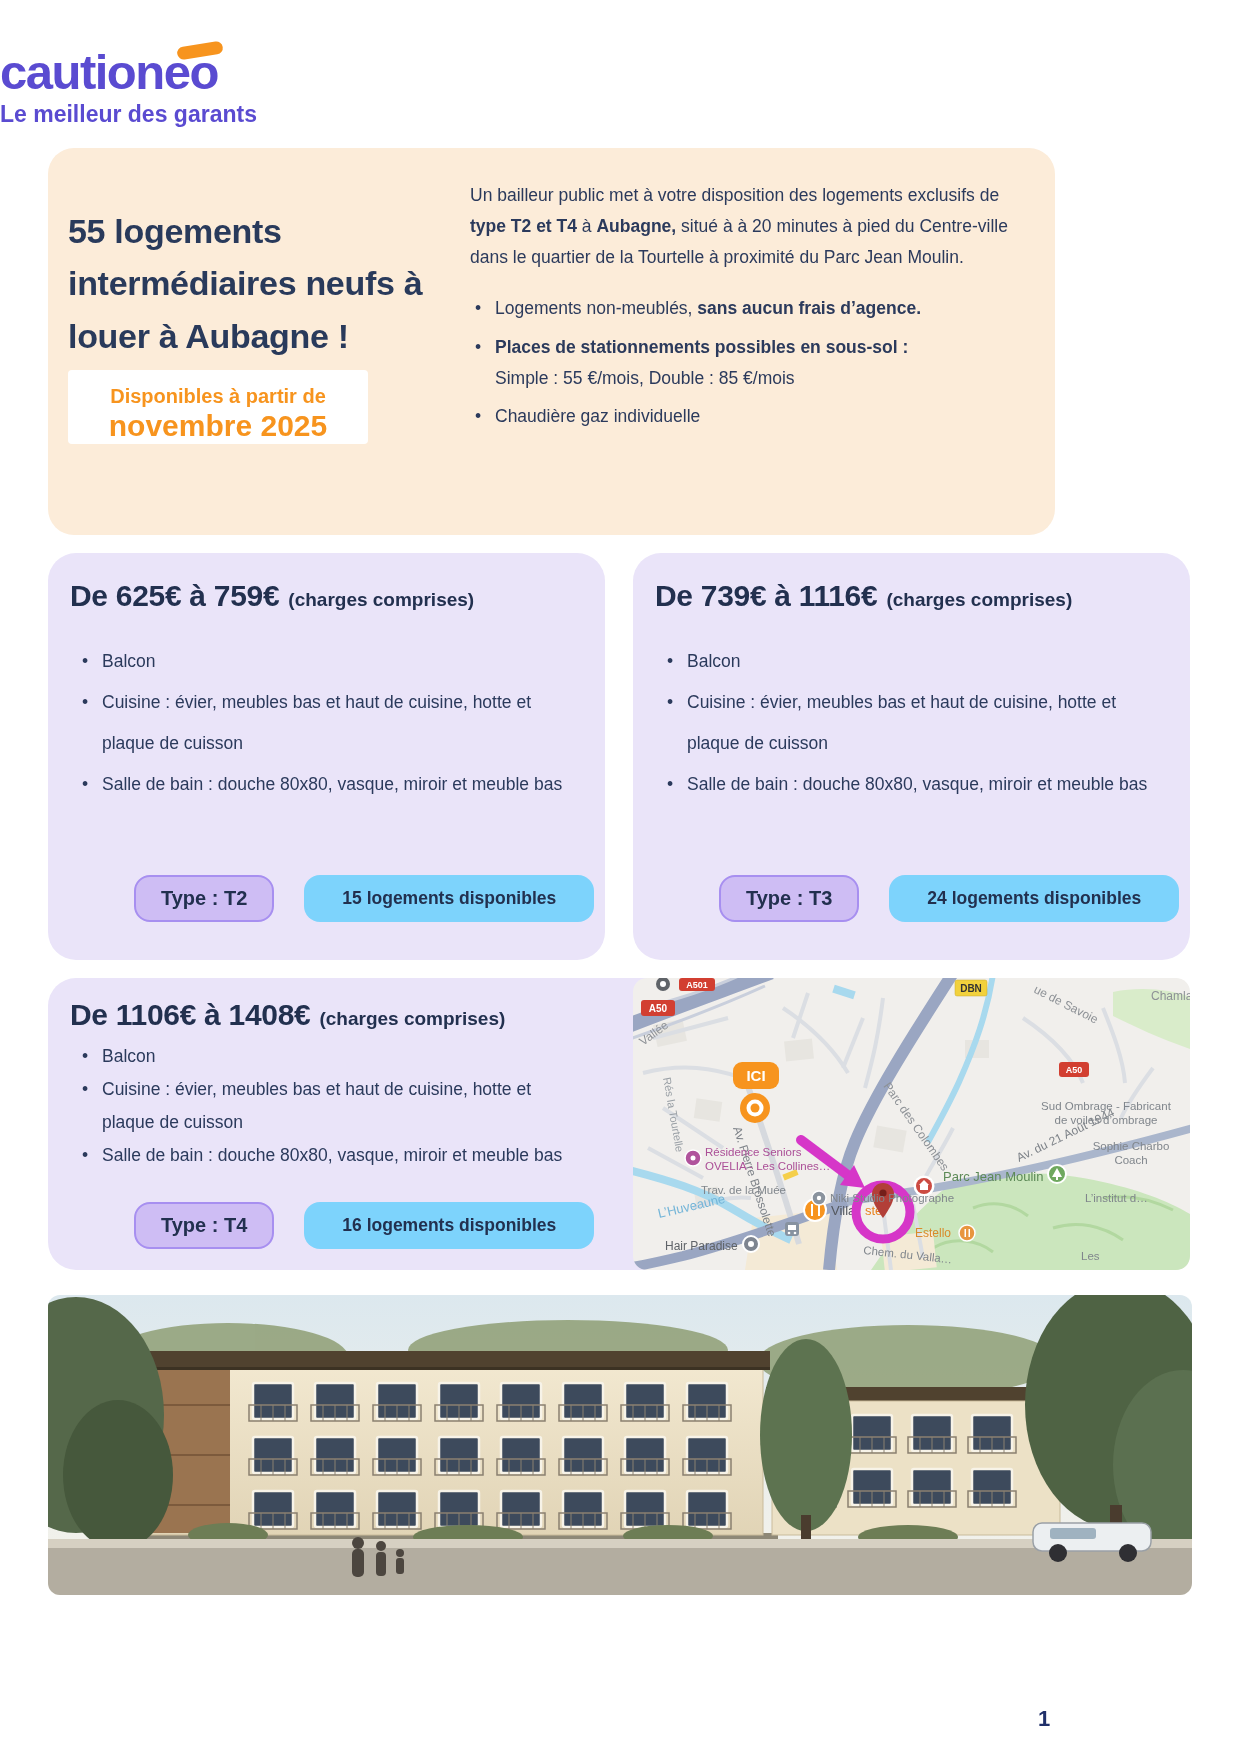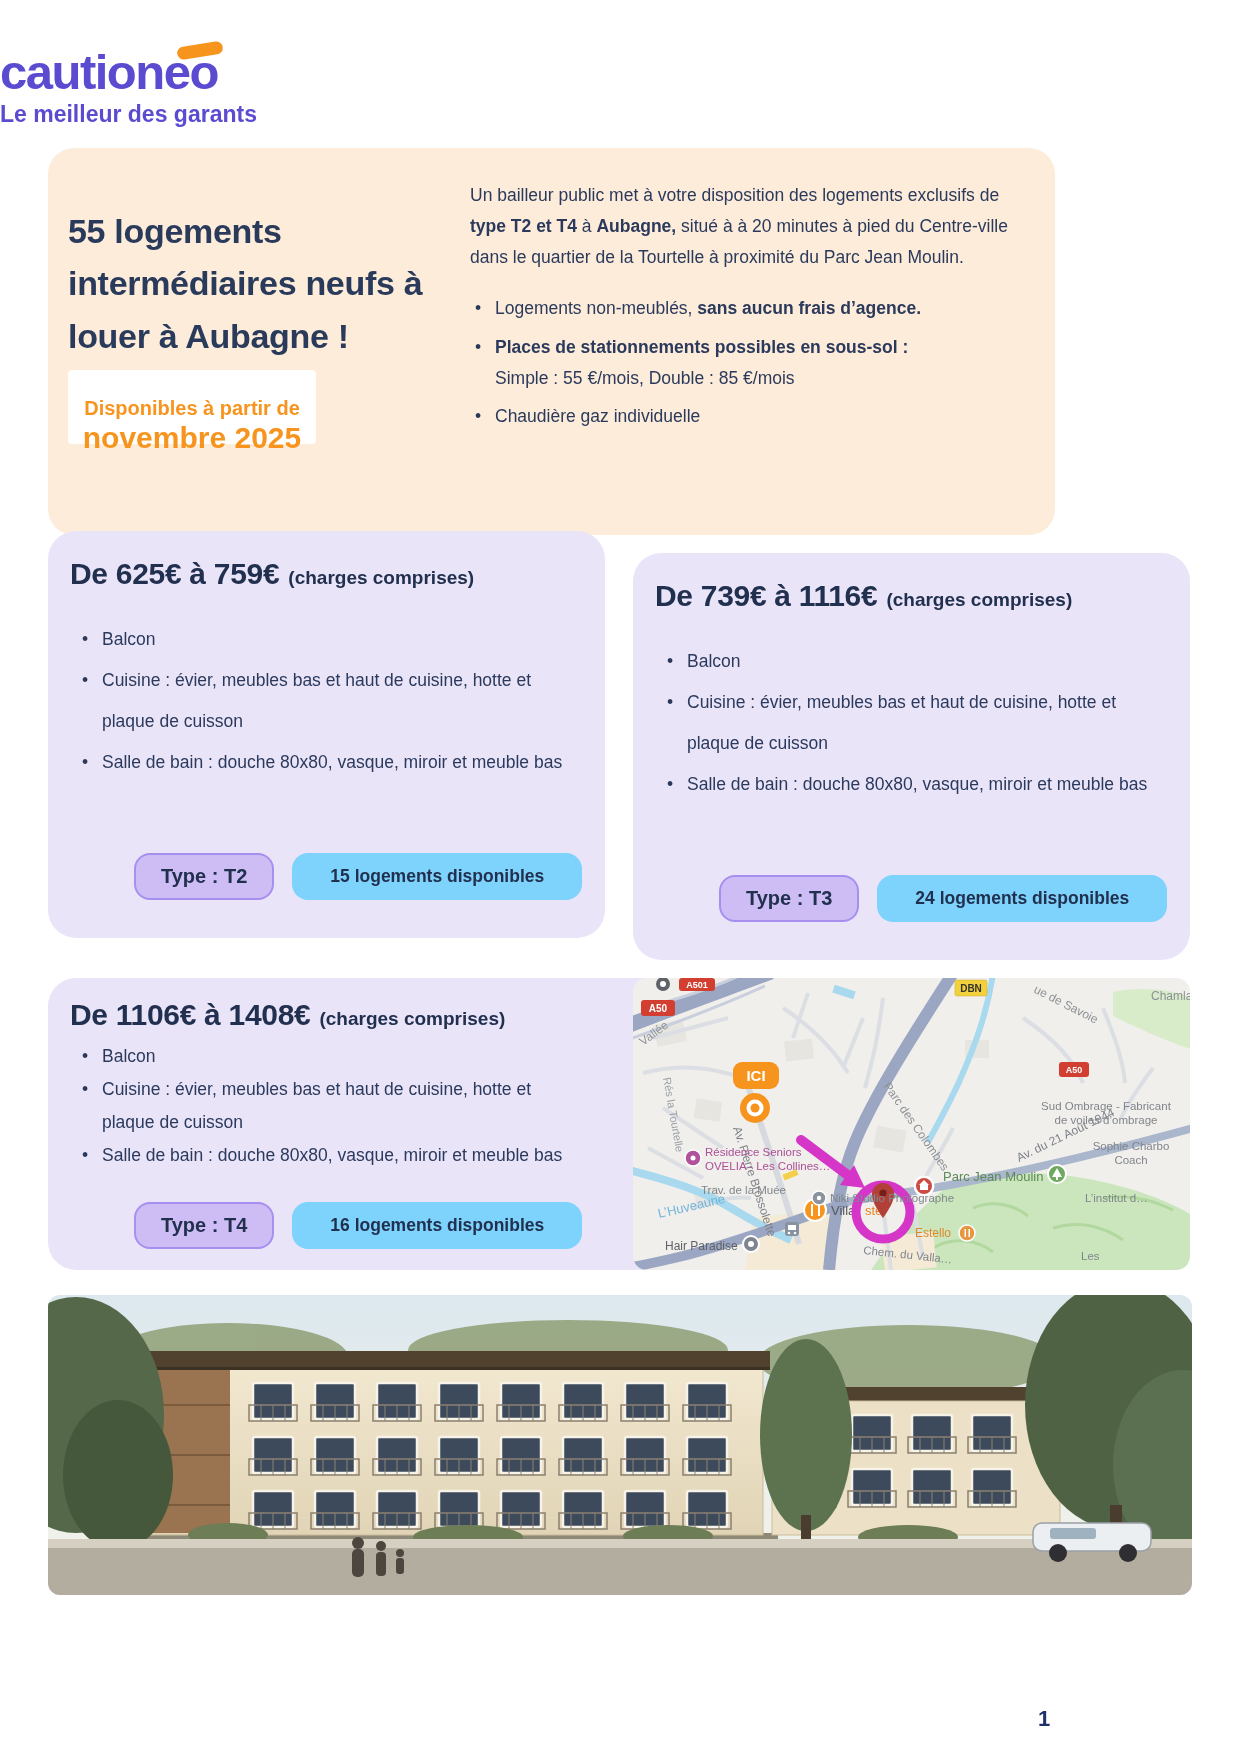--- a/index.html
+++ b/index.html
@@ -11,46 +11,46 @@
   .logo-wrap{position:relative;display:inline-block;line-height:1;}
   .logo-text{font-size:49px;font-weight:800;letter-spacing:-1.5px;color:#5a4bd1;}
   .logo-macron{position:absolute;right:-5px;top:-4px;width:46px;height:13px;border-radius:8px;
                background:#f7941e;transform:rotate(-9deg);}
   .logo-tagline{margin-top:4px;font-size:23px;font-weight:700;color:#5a4bd1;}
 
   
   .hero{position:absolute;left:48px;top:148px;width:1007px;height:387px;background:#fcecd9;border-radius:26px;}
   .hero-title{position:absolute;left:20px;top:34px;width:420px;font-size:34px;line-height:1.55;
               font-weight:800;color:#293a5b;letter-spacing:-0.3px;}
-  .hero-badge{position:absolute;left:20px;top:222px;width:248px;height:74px;background:#fff;border-radius:4px;
-              text-align:center;padding-top:27px;box-sizing:border-box;}
+  .hero-badge{position:absolute;left:20px;top:222px;width:300px;height:74px;background:#fff;border-radius:4px;
+              text-align:center;padding-top:15px;box-sizing:border-box;}
   .hero-badge-l1{font-size:20px;font-weight:800;color:#f7941e;}
   .hero-badge-l2{font-size:30px;font-weight:800;color:#f7941e;margin-top:1px;}
   .hero-right{position:absolute;left:422px;top:32px;width:556px;font-size:17.5px;line-height:1.78;color:#2b3a5c;}
   .hero-right p{margin:0 0 20px 0;}
   .hero-list{margin:0;padding:0;list-style:none;}
   .hero-list li{position:relative;padding-left:25px;margin-bottom:7px;}
   .hero-list li::before{content:"•";position:absolute;left:5px;top:0;}
   b{font-weight:700;}
 
   
   .card{position:absolute;background:#eae4f9;border-radius:28px;}
-  #card-0{left:48px;top:531px;width:557px;height:407px;}
+  #card-0{left:48px;top:553px;width:557px;height:407px;}
   #card-1{left:633px;top:553px;width:557px;height:407px;}
   #card-2{left:48px;top:978px;width:627px;height:292px;}
   .card-title{position:absolute;left:22px;top:26px;display:flex;align-items:baseline;gap:9px;white-space:nowrap;}
   #card-2 .card-title{top:20px;}
   .card-price{font-size:30px;font-weight:800;color:#22304f;letter-spacing:-0.3px;}
   .card-note{font-size:19px;font-weight:700;color:#22304f;}
   .card-list{position:absolute;left:30px;top:88px;margin:0;padding:0;list-style:none;width:505px;}
   .card-list li{position:relative;padding-left:24px;font-size:17.5px;line-height:41px;color:#2b3a5c;}
   .card-list li::before{content:"•";position:absolute;left:4px;}
   .compact .card-list{top:62px;}
   .compact .card-list li{line-height:33px;}
-  .badge-row{position:absolute;left:86px;display:flex;gap:18px;align-items:center;}
+  .badge-row{position:absolute;left:86px;display:flex;gap:30px;align-items:center;}
   #card-0 .badge-row,#card-1 .badge-row{top:322px;}
   #card-2 .badge-row{top:224px;}
   .type-badge{background:#cebdf4;border:2.5px solid #a78ff0;border-radius:16px;padding:10px 25px;
               font-size:20px;font-weight:800;color:#22304f;}
   .count-pill{background:#7dd3fc;border-radius:16px;padding:13px 38px;font-size:17.5px;font-weight:800;color:#22304f;}
 
   
   .map-box{position:absolute;left:633px;top:978px;width:557px;height:292px;border-radius:14px;overflow:hidden;}
   .map-box svg{display:block;}
   .photo-box{position:absolute;left:48px;top:1295px;width:1144px;height:300px;border-radius:12px;overflow:hidden;}

